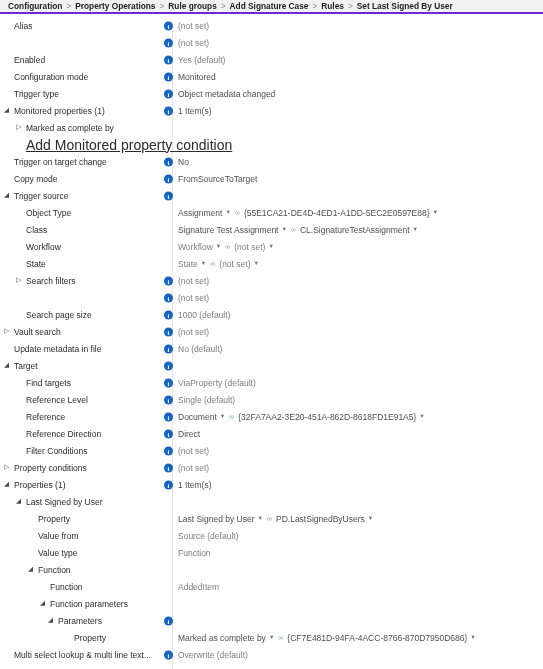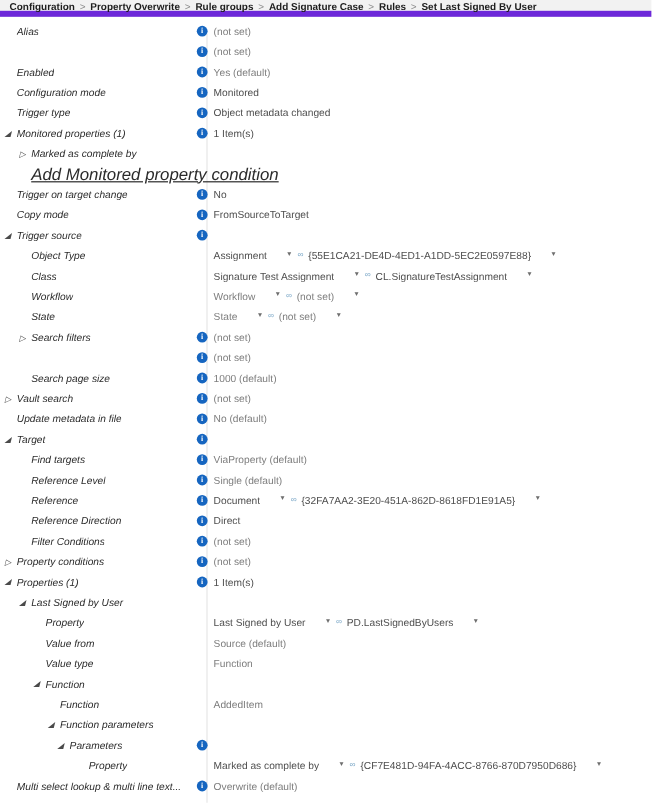--- a/index.html
+++ b/index.html
@@ -14,21 +14,21 @@
     font-size: 8.5px;
     color: #2b2b2b;
     overflow: hidden;
     position: relative;
   }
 
   
   #breadcrumb-bar {
     height: 14px;
     background: #f2f2f2;
-    border-bottom: 5px solid #6d28d9;
+    border-bottom: 2px solid #6d28d9;
     display: flex;
     align-items: center;
     padding-left: 8px;
     box-sizing: border-box;
     font-size: 8.3px;
     color: #1d1d1d;
     white-space: nowrap;
   }
   .crumb { font-weight: 700; }
   .crumb-sep {
@@ -54,24 +54,23 @@
   .row {
     position: relative;
     height: 17px;
     display: flex;
     align-items: center;
     white-space: nowrap;
   }
   .label-cell {
     width: 160px;
     display: flex;
-    align-items: flex-end;
+    align-items: flex-start;
     box-sizing: border-box;
     flex: 0 0 160px;
-    font-style: italic;
   }
   .twisty {
     width: 9px;
     flex: 0 0 9px;
     font-size: 7px;
     line-height: 1;
     color: #4a4a4a;
     text-align: left;
     margin-right: 1px;
   }
@@ -131,21 +130,21 @@
   }
   .value-text { color: #4e4e4e; }
   .value-dim  { color: #7d7d7d; }
 
   
   .combo {
     display: inline-flex;
     align-items: center;
     color: #4a4a4a;
   }
-  .combo-label { margin-right: 16px; }
+  .combo-label { margin-right: 3px; }
   .caret {
     font-size: 5.5px;
     color: #6e6e6e;
     margin-right: 4px;
     line-height: 1;
     position: relative;
     top: 0px;
   }
   .chain {
     font-size: 7px;
@@ -161,21 +160,21 @@
     text-decoration: underline;
     cursor: pointer;
   }
 </style>
 </head>
 <body>
 
 <div id="breadcrumb-bar">
     <span class="crumb">Configuration</span>
     <span class="crumb-sep">&gt;</span>
-    <span class="crumb">Property Overwrite</span>
+    <span class="crumb">Property Operations</span>
     <span class="crumb-sep">&gt;</span>
     <span class="crumb">Rule groups</span>
     <span class="crumb-sep">&gt;</span>
     <span class="crumb">Add Signature Case</span>
     <span class="crumb-sep">&gt;</span>
     <span class="crumb">Rules</span>
     <span class="crumb-sep">&gt;</span>
     <span class="crumb">Set Last Signed By User</span>
   </div>
 

